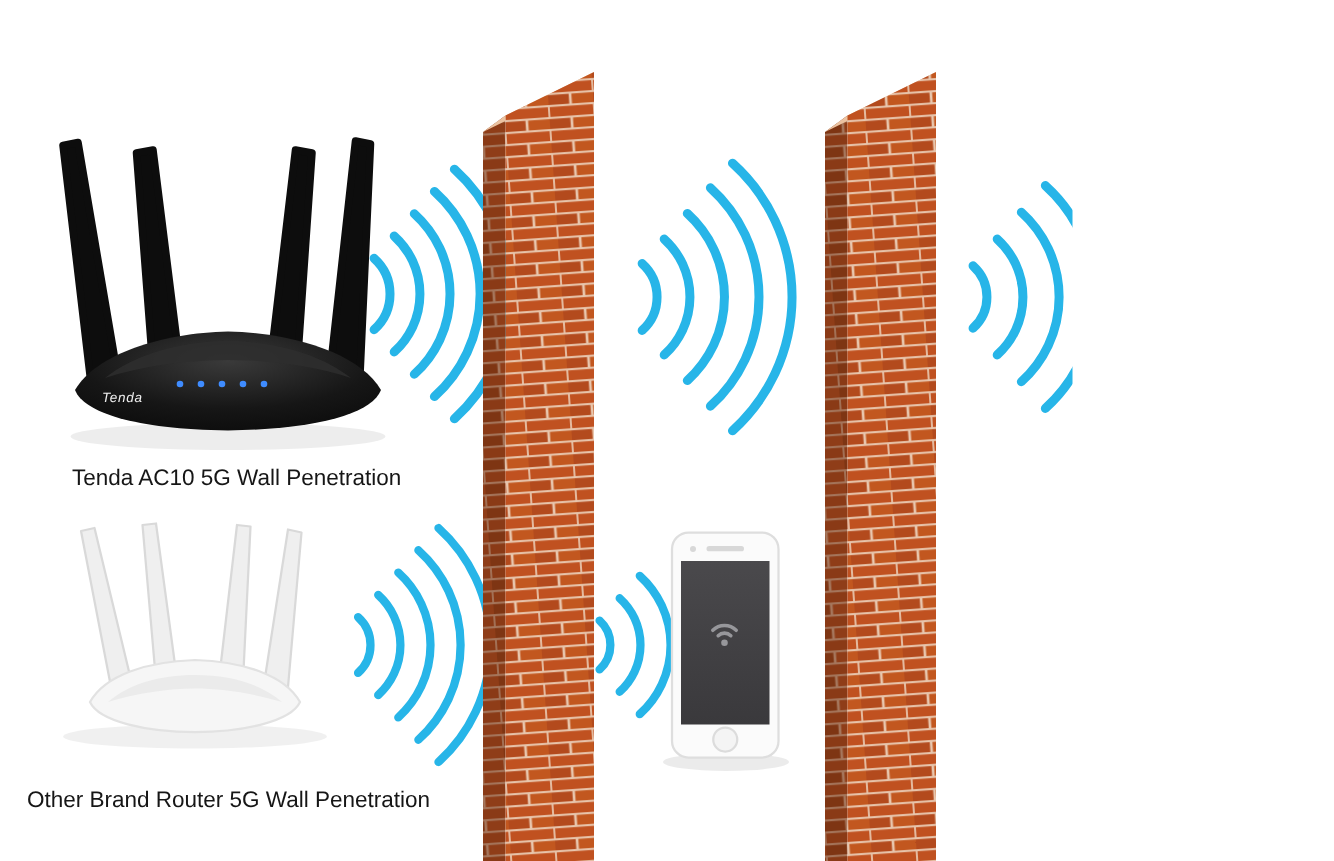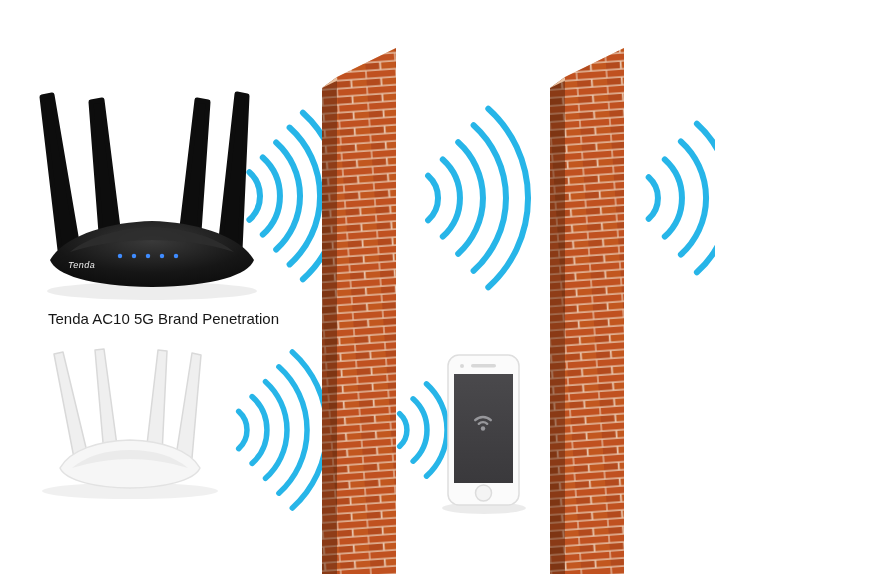--- a/index.html
+++ b/index.html
@@ -181,14 +181,15 @@
           <circle cx="778" cy="248" r="1.7" fill="#1a1a1a"></circle>
           <circle cx="788" cy="248" r="1.7" fill="#1a1a1a"></circle>
           <circle cx="779" cy="259" r="1.7" fill="#1a1a1a"></circle>
           <circle cx="787" cy="259" r="1.7" fill="#1a1a1a"></circle>
         </g>
       </g>
       <circle cx="799" cy="286" r="6.5" fill="#ffffff" stroke="#dcdcdc" stroke-width="1.5"></circle>
     </g>
   </svg>
 
-  <div class="label label-top">Tenda AC10 5G Brand Penetration</div>
+  <div class="label label-top">Tenda AC10 5G Wall Penetration</div>
+  <div class="label label-bottom">Other Brand Router 5G Wall Penetration</div>
 </div>
 
 </body></html>

